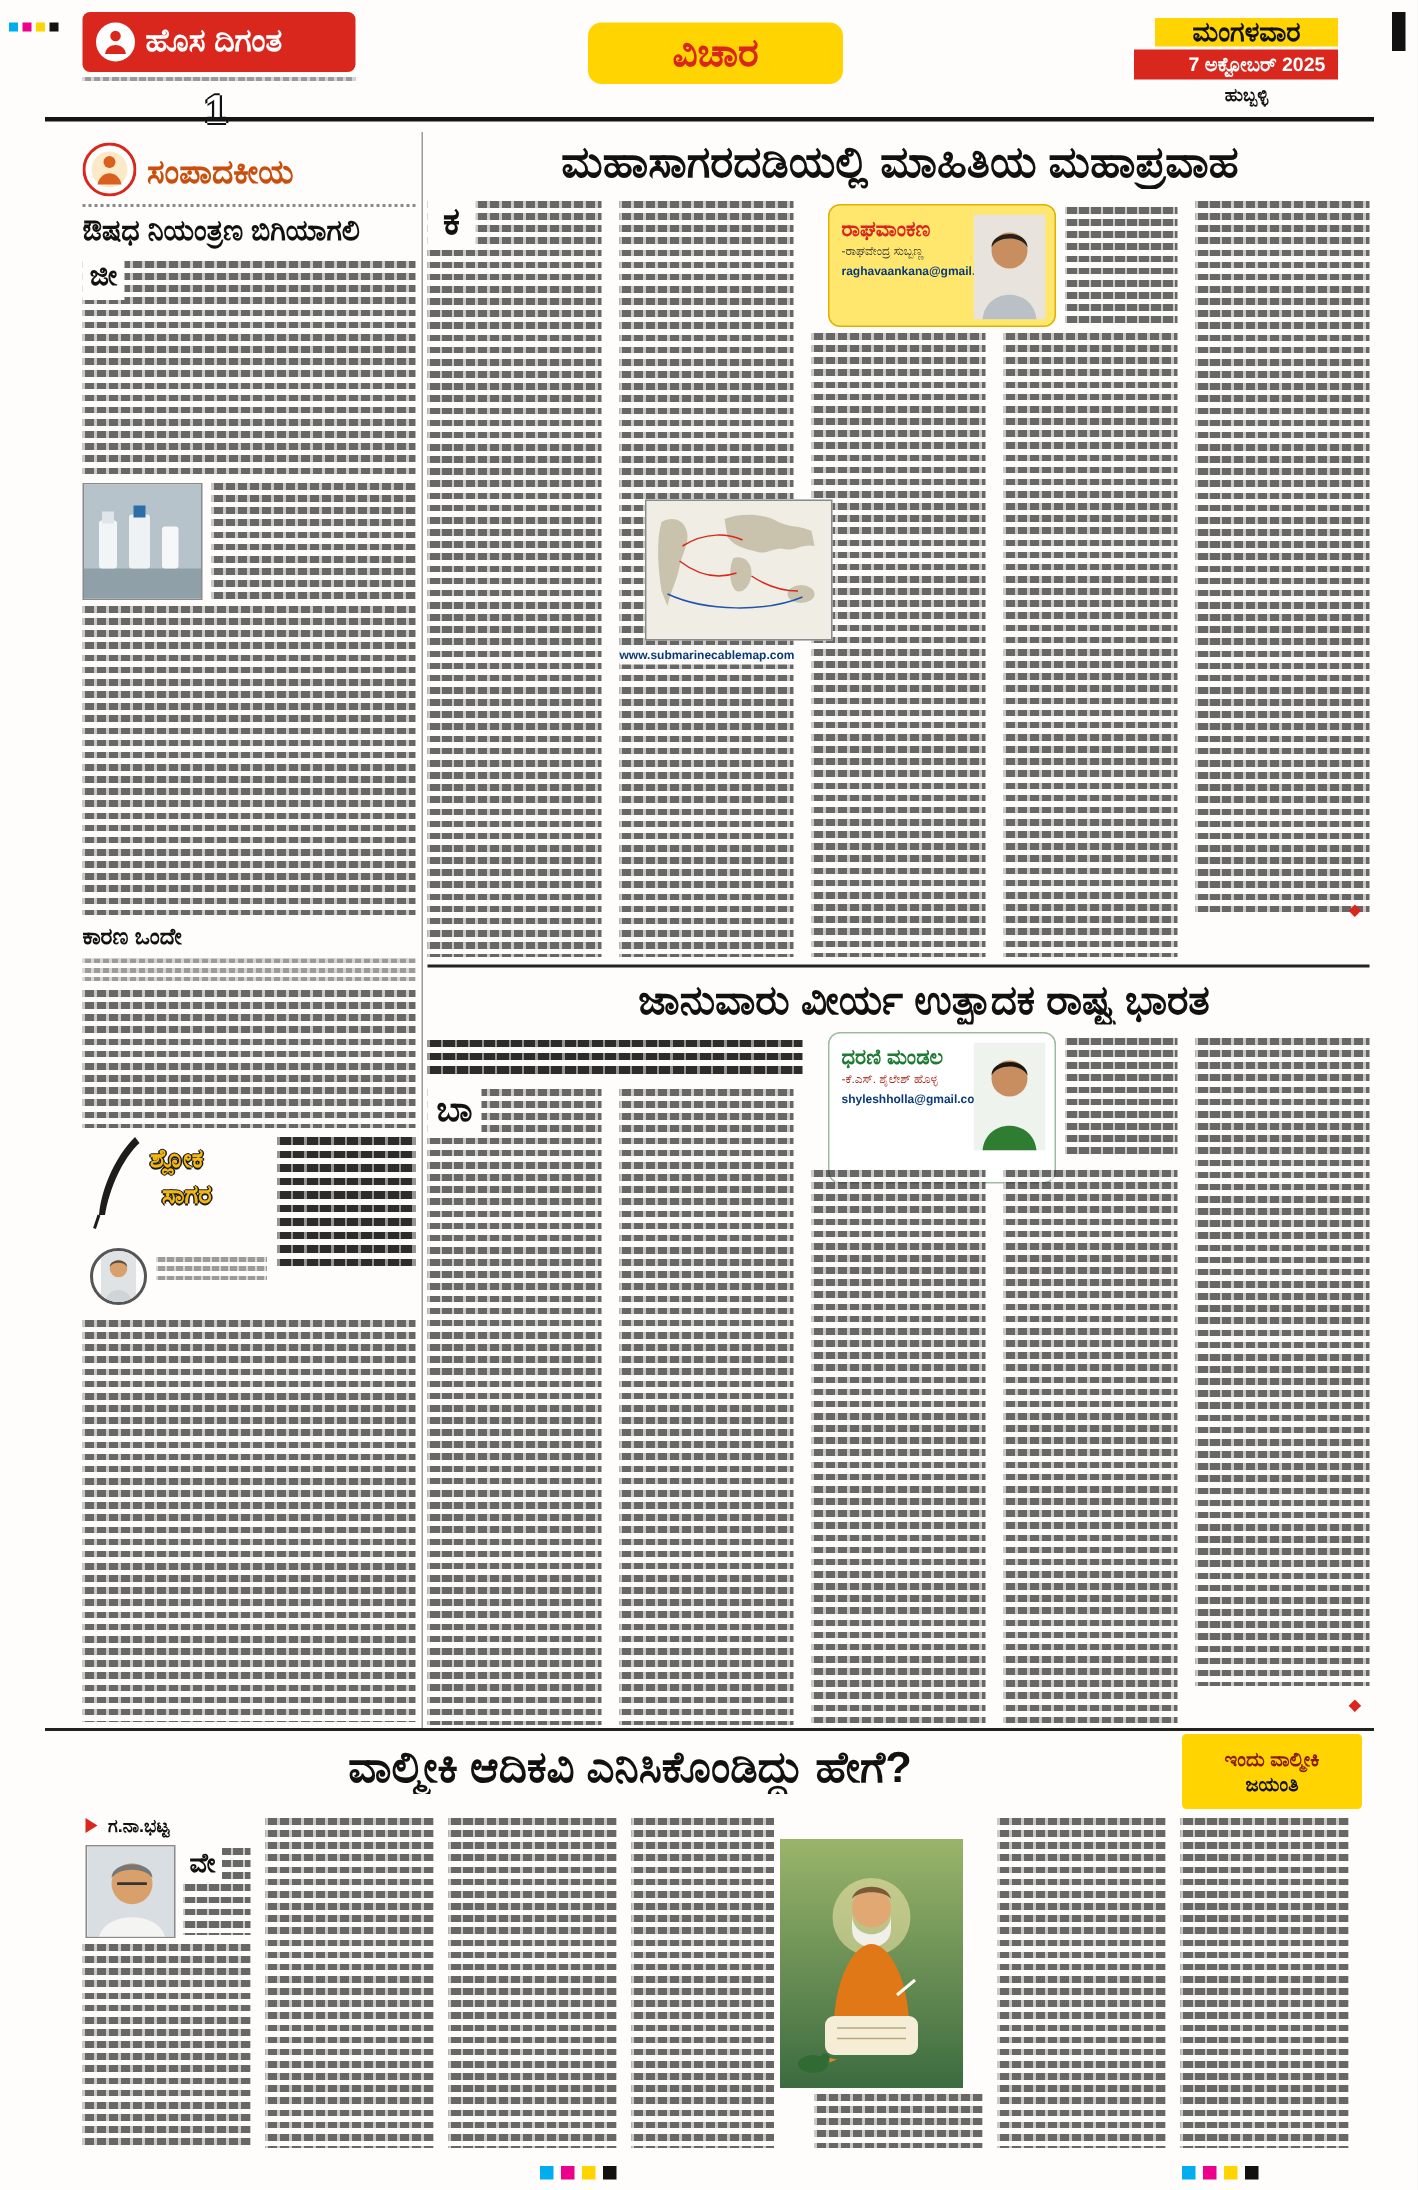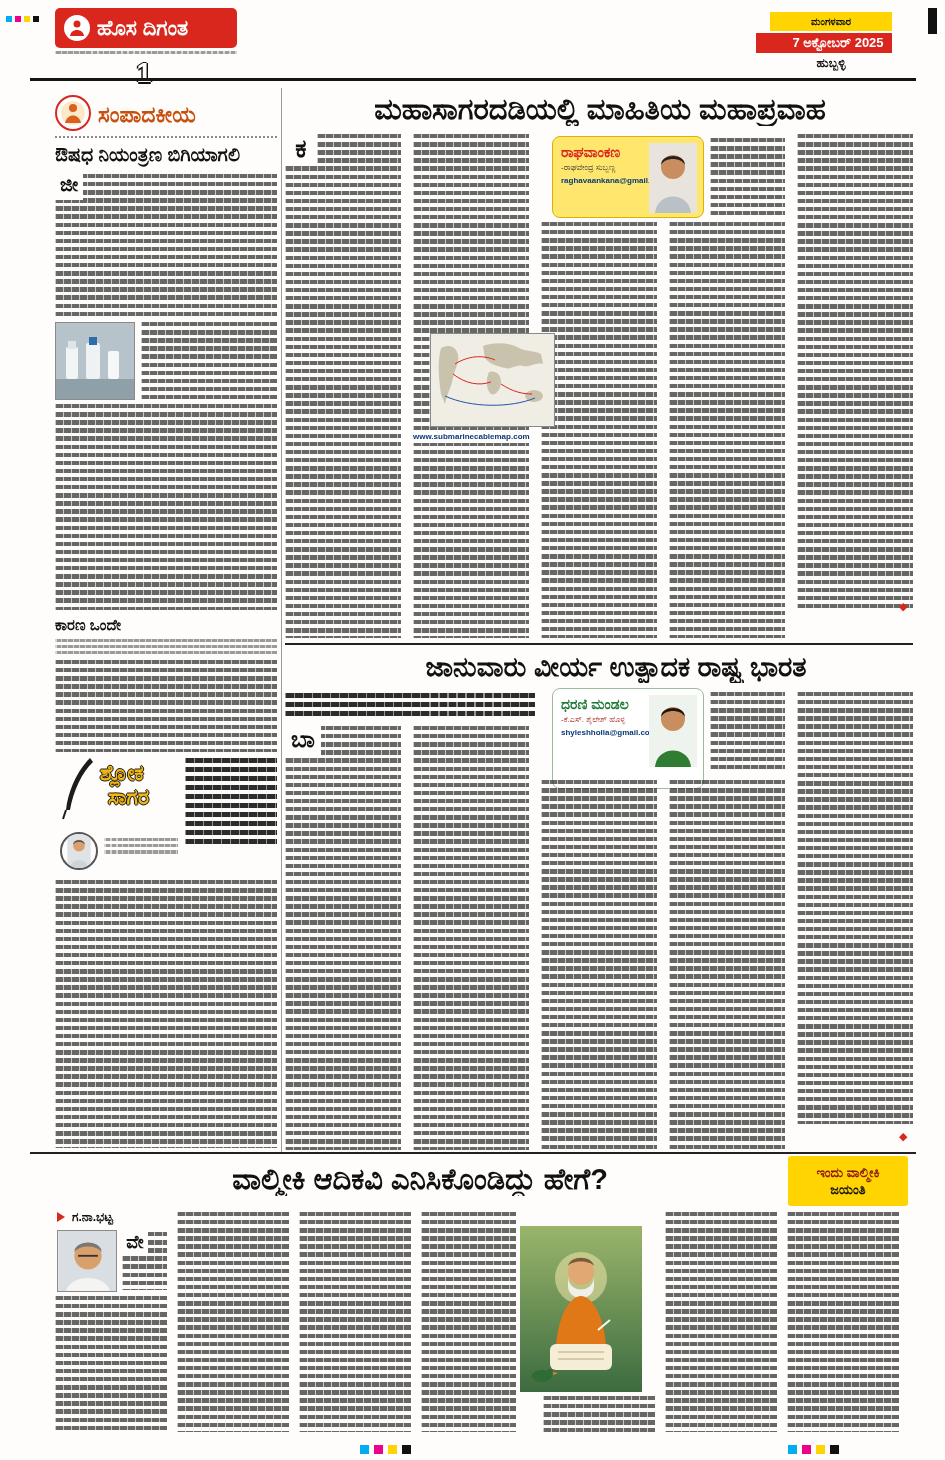--- a/index.html
+++ b/index.html
@@ -31,21 +31,21 @@
   .masthead-logo { position:absolute; display:flex; align-items:center; gap:6px;
     background:#d9271e; border-radius:5px; padding:0 8px; }
   .paper-name { color:#fff; font-weight:bold; font-size:21px; white-space:nowrap; }
   .page-number { position:absolute; text-align:center; font-weight:800; font-size:27px;
     color:#fff; letter-spacing:4px;
     text-shadow:-1.5px 0 #111, 1.5px 0 #111, 0 -1.5px #111, 0 1.5px #111; }
   .section-pill { position:absolute; background:#ffd400; border-radius:9px;
     display:flex; align-items:center; justify-content:center;
     color:#d9271e; font-weight:bold; font-size:26px; }
   .day-strip { position:absolute; background:#ffd400; color:#111; font-weight:bold;
-    font-size:10px; display:flex; align-items:center; justify-content:center; }
+    font-size:18px; display:flex; align-items:center; justify-content:center; }
   .date-strip { position:absolute; background:#d9271e; color:#fff; font-weight:bold;
     font-size:13px; display:flex; align-items:center; justify-content:center; }
   .edition { position:absolute; color:#111; font-weight:bold; font-size:12px; text-align:center; }
 
   .ed-label { position:absolute; color:#c8500f; font-weight:bold; font-size:22px; white-space:nowrap; }
   .ed-headline { position:absolute; font-weight:bold; font-size:19px; line-height:24px; }
   .drop-cap { position:absolute; background:#fefdfb; font-weight:bold; color:#111;
     display:flex; align-items:flex-start; justify-content:center; }
   .sub-head { position:absolute; font-weight:bold; font-size:15px; }
 
@@ -64,21 +64,21 @@
     background:#fefdfb; white-space:nowrap; }
   .endmark { position:absolute; color:#d9271e; font-size:11px; }
 
   .badge { position:absolute; background:#ffd400; display:flex; flex-direction:column;
     align-items:center; justify-content:center; font-weight:bold; font-size:13px;
     line-height:17px; color:#8a1a10; text-align:center; border-radius:3px; }
   .byline3 { position:absolute; font-weight:bold; font-size:12px; color:#111; white-space:nowrap; }
   .tri { position:absolute; width:0; height:0; border-top:5px solid transparent;
     border-bottom:5px solid transparent; border-left:8px solid #d9271e; }
 
-  .shloka-title { position:absolute; font-weight:800; font-size:21px; line-height:21px;
+  .shloka-title { position:absolute; font-weight:800; font-size:17px; line-height:21px;
     color:#f2b713; text-shadow:-1px 0 #1c1c1c, 1px 0 #1c1c1c, 0 -1px #1c1c1c, 0 1px #1c1c1c; }
   .round-avatar { position:absolute; border-radius:50%; overflow:hidden; border:2px solid #555; }
   .img-frame { position:absolute; border:1px solid #8a8a8a; overflow:hidden; }
 </style>
 </head>
 <body>
 
 <div class="page">
 
   <div class="abs" style="left:6px;top:8px;">
@@ -90,20 +90,21 @@
     <svg width="28" height="28" viewBox="0 0 28 28">
       <circle cx="14" cy="14" r="13" fill="#fff"></circle>
       <circle cx="14" cy="10" r="3.5" fill="#d9271e"></circle>
       <path d="M7 22 C8 14 20 14 21 22 Z" fill="#d9271e"></path>
     </svg>
     <span class="paper-name">ಹೊಸ ದಿಗಂತ</span>
   </div>
   <div class="sim light" style="left:55px;top:51px;width:182px;height:6px;"></div>
   <div class="page-number" style="left:55px;top:58px;width:182px;">1</div>
 
+  <div class="section-pill" style="left:392px;top:15px;width:170px;height:41px;">ವಿಚಾರ</div>
 
   <div class="day-strip" style="left:770px;top:12px;width:122px;height:19px;">ಮಂಗಳವಾರ</div>
   <div class="date-strip" style="left:756px;top:33px;width:136px;height:20px;padding-left:28px;">7 ಅಕ್ಟೋಬರ್ 2025</div>
   <div class="edition" style="left:770px;top:56px;width:122px;">ಹುಬ್ಬಳ್ಳಿ</div>
 
   <div class="h-rule" style="left:30px;top:78px;width:886px;"></div>
 
   <svg class="abs" style="left:55px;top:95px;" width="36" height="36" viewBox="0 0 36 36">
     <circle cx="18" cy="18" r="17" fill="#fff" stroke="#d9271e" stroke-width="2"></circle>
     <circle cx="18" cy="18" r="12" fill="#f5a623" opacity="0.25"></circle>

